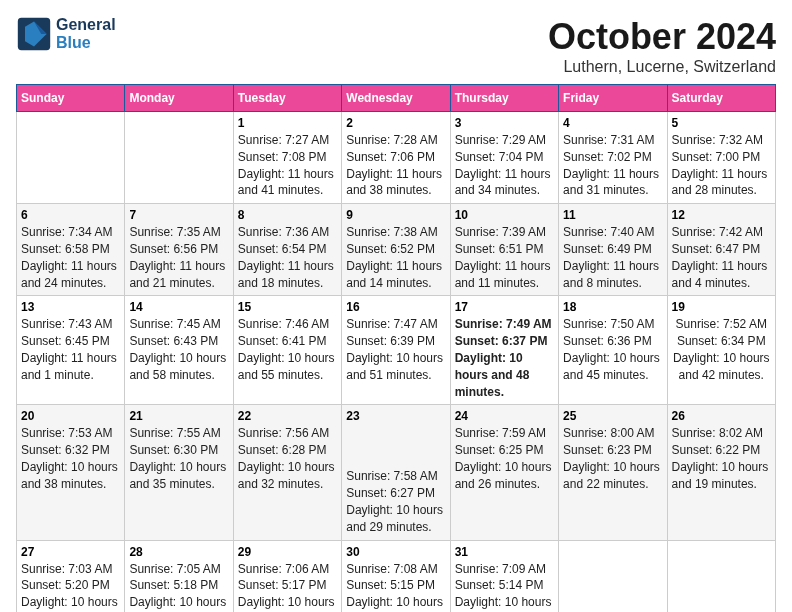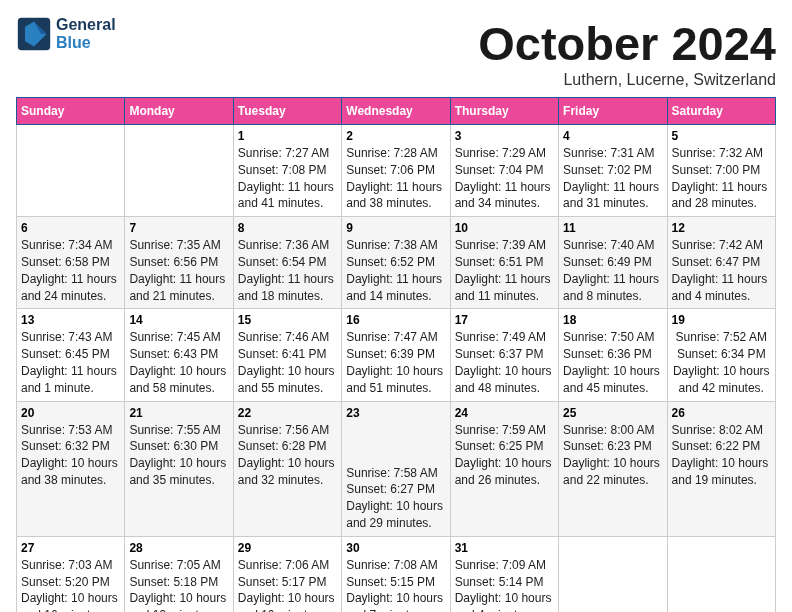--- a/index.html
+++ b/index.html
@@ -23,21 +23,21 @@
       gap: 4px;
     }
     .logo-icon {
       width: 36px;
       height: 36px;
     }
     .title-area {
       text-align: right;
     }
     .month-title {
-      font-size: 47px;
+      font-size: 36px;
       font-weight: bold;
       color: #1a1a1a;
     }
     .location-title {
       font-size: 16px;
       color: #333;
     }
     .calendar {
       width: 100%;
       border-collapse: collapse;
@@ -208,21 +208,21 @@
 Daylight: 10 hours and 55 minutes.</div>
         </td>
         <td>
           <div class="day-num">16</div>
           <div class="day-info" style="white-space: pre-line;">Sunrise: 7:47 AM
 Sunset: 6:39 PM
 Daylight: 10 hours and 51 minutes.</div>
         </td>
         <td>
           <div class="day-num">17</div>
-          <div class="day-info" style="white-space: pre-line;">Sunrise: 7:49 AM
+          <div class="day-info" style="white-space: pre-line; font-weight: bold;">Sunrise: 7:49 AM
 Sunset: 6:37 PM
 Daylight: 10 hours and 48 minutes.</div>
         </td>
         <td>
           <div class="day-num">18</div>
           <div class="day-info" style="white-space: pre-line;">Sunrise: 7:50 AM
 Sunset: 6:36 PM
 Daylight: 10 hours and 45 minutes.</div>
         </td>
         <td>

